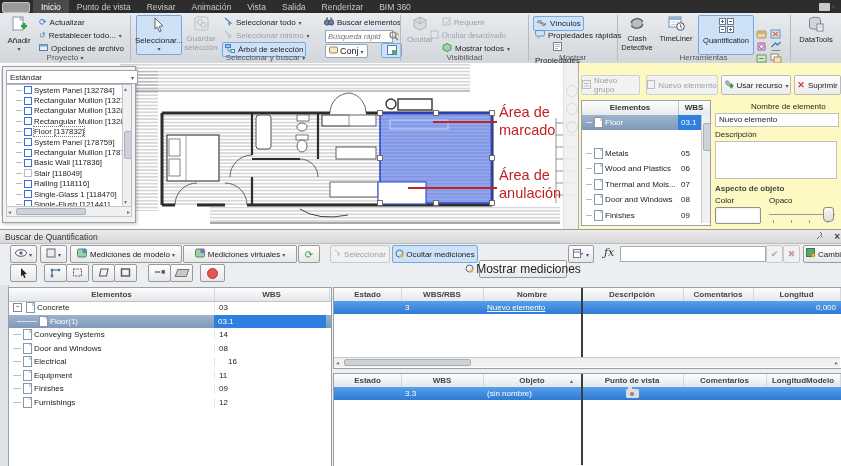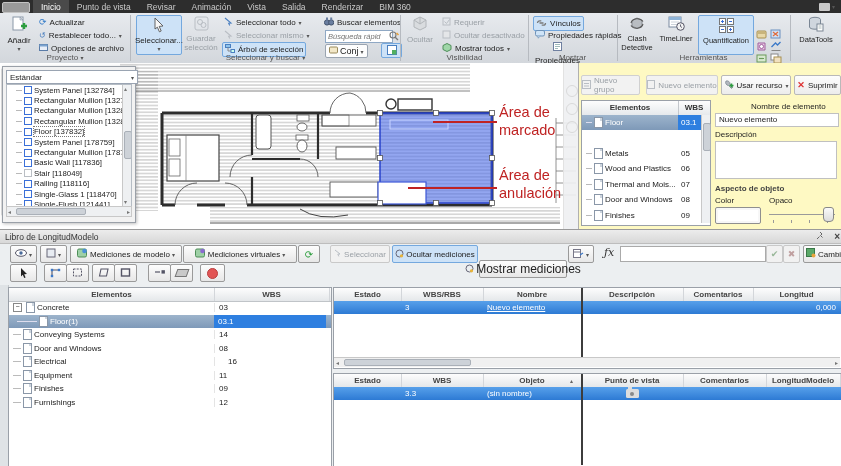--- a/index.html
+++ b/index.html
@@ -246,21 +246,21 @@
       </span>
       <span class="lbl">Ocultar</span>
     </div>
     <div class="rrow dis" style="left:440px;top:3px;">
       <span class="ic"><svg width="9" height="9">
             <rect x="1" y="1" width="7" height="7" fill="none" stroke="#b9bec4"></rect>
             <path d="M2.5 4.5 l2 2 l3-4" fill="none" stroke="#b9bec4"></path>
           </svg></span>
       <span>Requerir</span>
     </div>
-    <div class="rrow dis" style="left:440px;top:16px;">
+    <div class="rrow dis" style="left:428px;top:16px;font-family:Liberation Serif, serif;">
       <span class="ic"><svg width="9" height="9">
             <rect x="1" y="1" width="7" height="7" fill="#e4e6e8" stroke="#b9bec4"></rect>
           </svg></span>
       <span>Ocultar desactivado</span>
     </div>
     <div class="rrow" style="left:440px;top:29px;">
       <span class="ic"><svg width="10" height="9">
             <path d="M5 0.5 L9 2.5 V6.5 L5 8.5 L1 6.5 V2.5 Z" fill="#9fd6a8" stroke="#4e8e58"></path>
           </svg></span>
       <span>Mostrar todos</span>
@@ -608,21 +608,21 @@
           <span class="tick" style="left:76px;top:120px;"></span>
         <span class="tick" style="left:94px;top:120px;"></span>
           <span class="tick" style="left:112px;top:120px;"></span>
         <div class="slider-thumb" style="left:108px;top:107px;"></div>
       </div>
     </div>
   </div>
 
   <div class="wb">
     <div class="wbtitle">
-      <span>Libro de LongitudModelo</span>
+      <span>Buscar de Quantification</span>
       <span style="margin-left:auto;margin-right:10px;"><svg width="8" height="8">
             <path d="M4 0 L6 2 L4.5 3.5 L6.5 5.5 M1 7 L3.5 4.5" stroke="#666" stroke-width="1" fill="none"></path>
           </svg></span>
       <span style="margin-right:6px;font-size:10px;font-weight:bold;color:#444;">×</span>
     </div>
 
     <div class="wbbtn" style="left:10px;top:15px;width:25px;height:16px;">
       <span class="ic"><svg width="12" height="8">
             <ellipse cx="6" cy="4" rx="5.5" ry="3.3" fill="#fff" stroke="#556"></ellipse>
             <circle cx="6" cy="4" r="1.7" fill="#4a6a9a"></circle>

